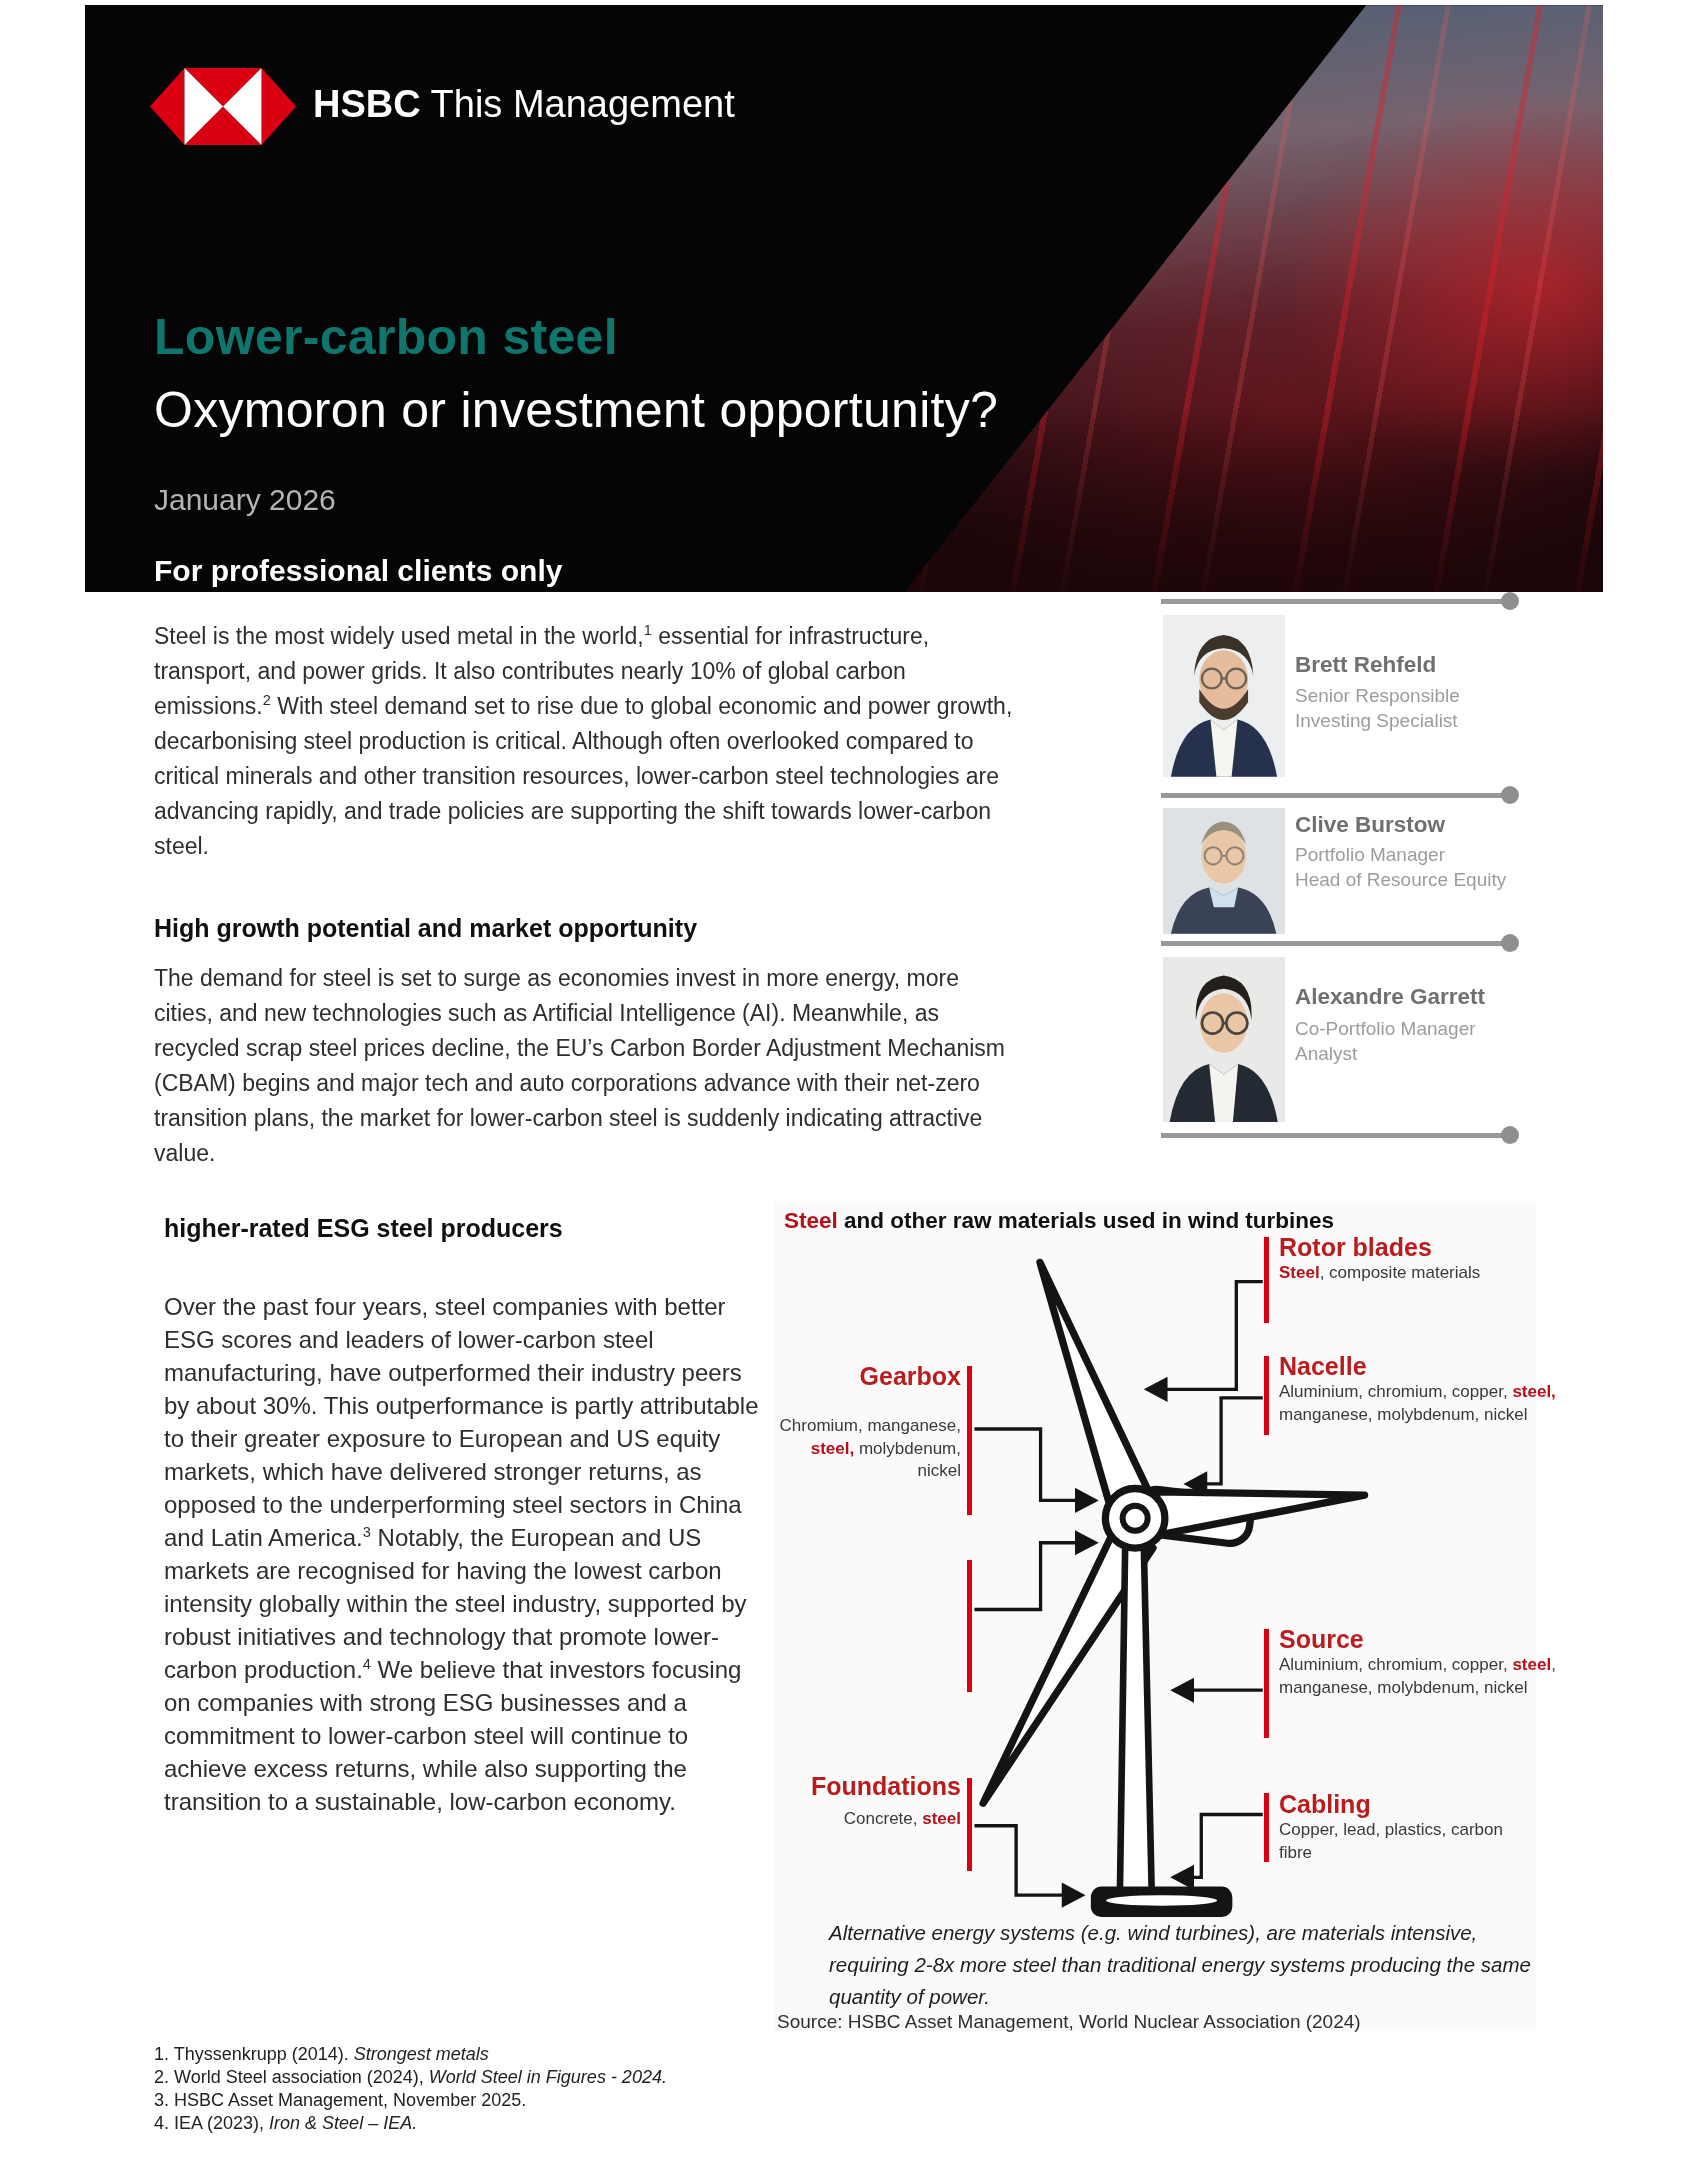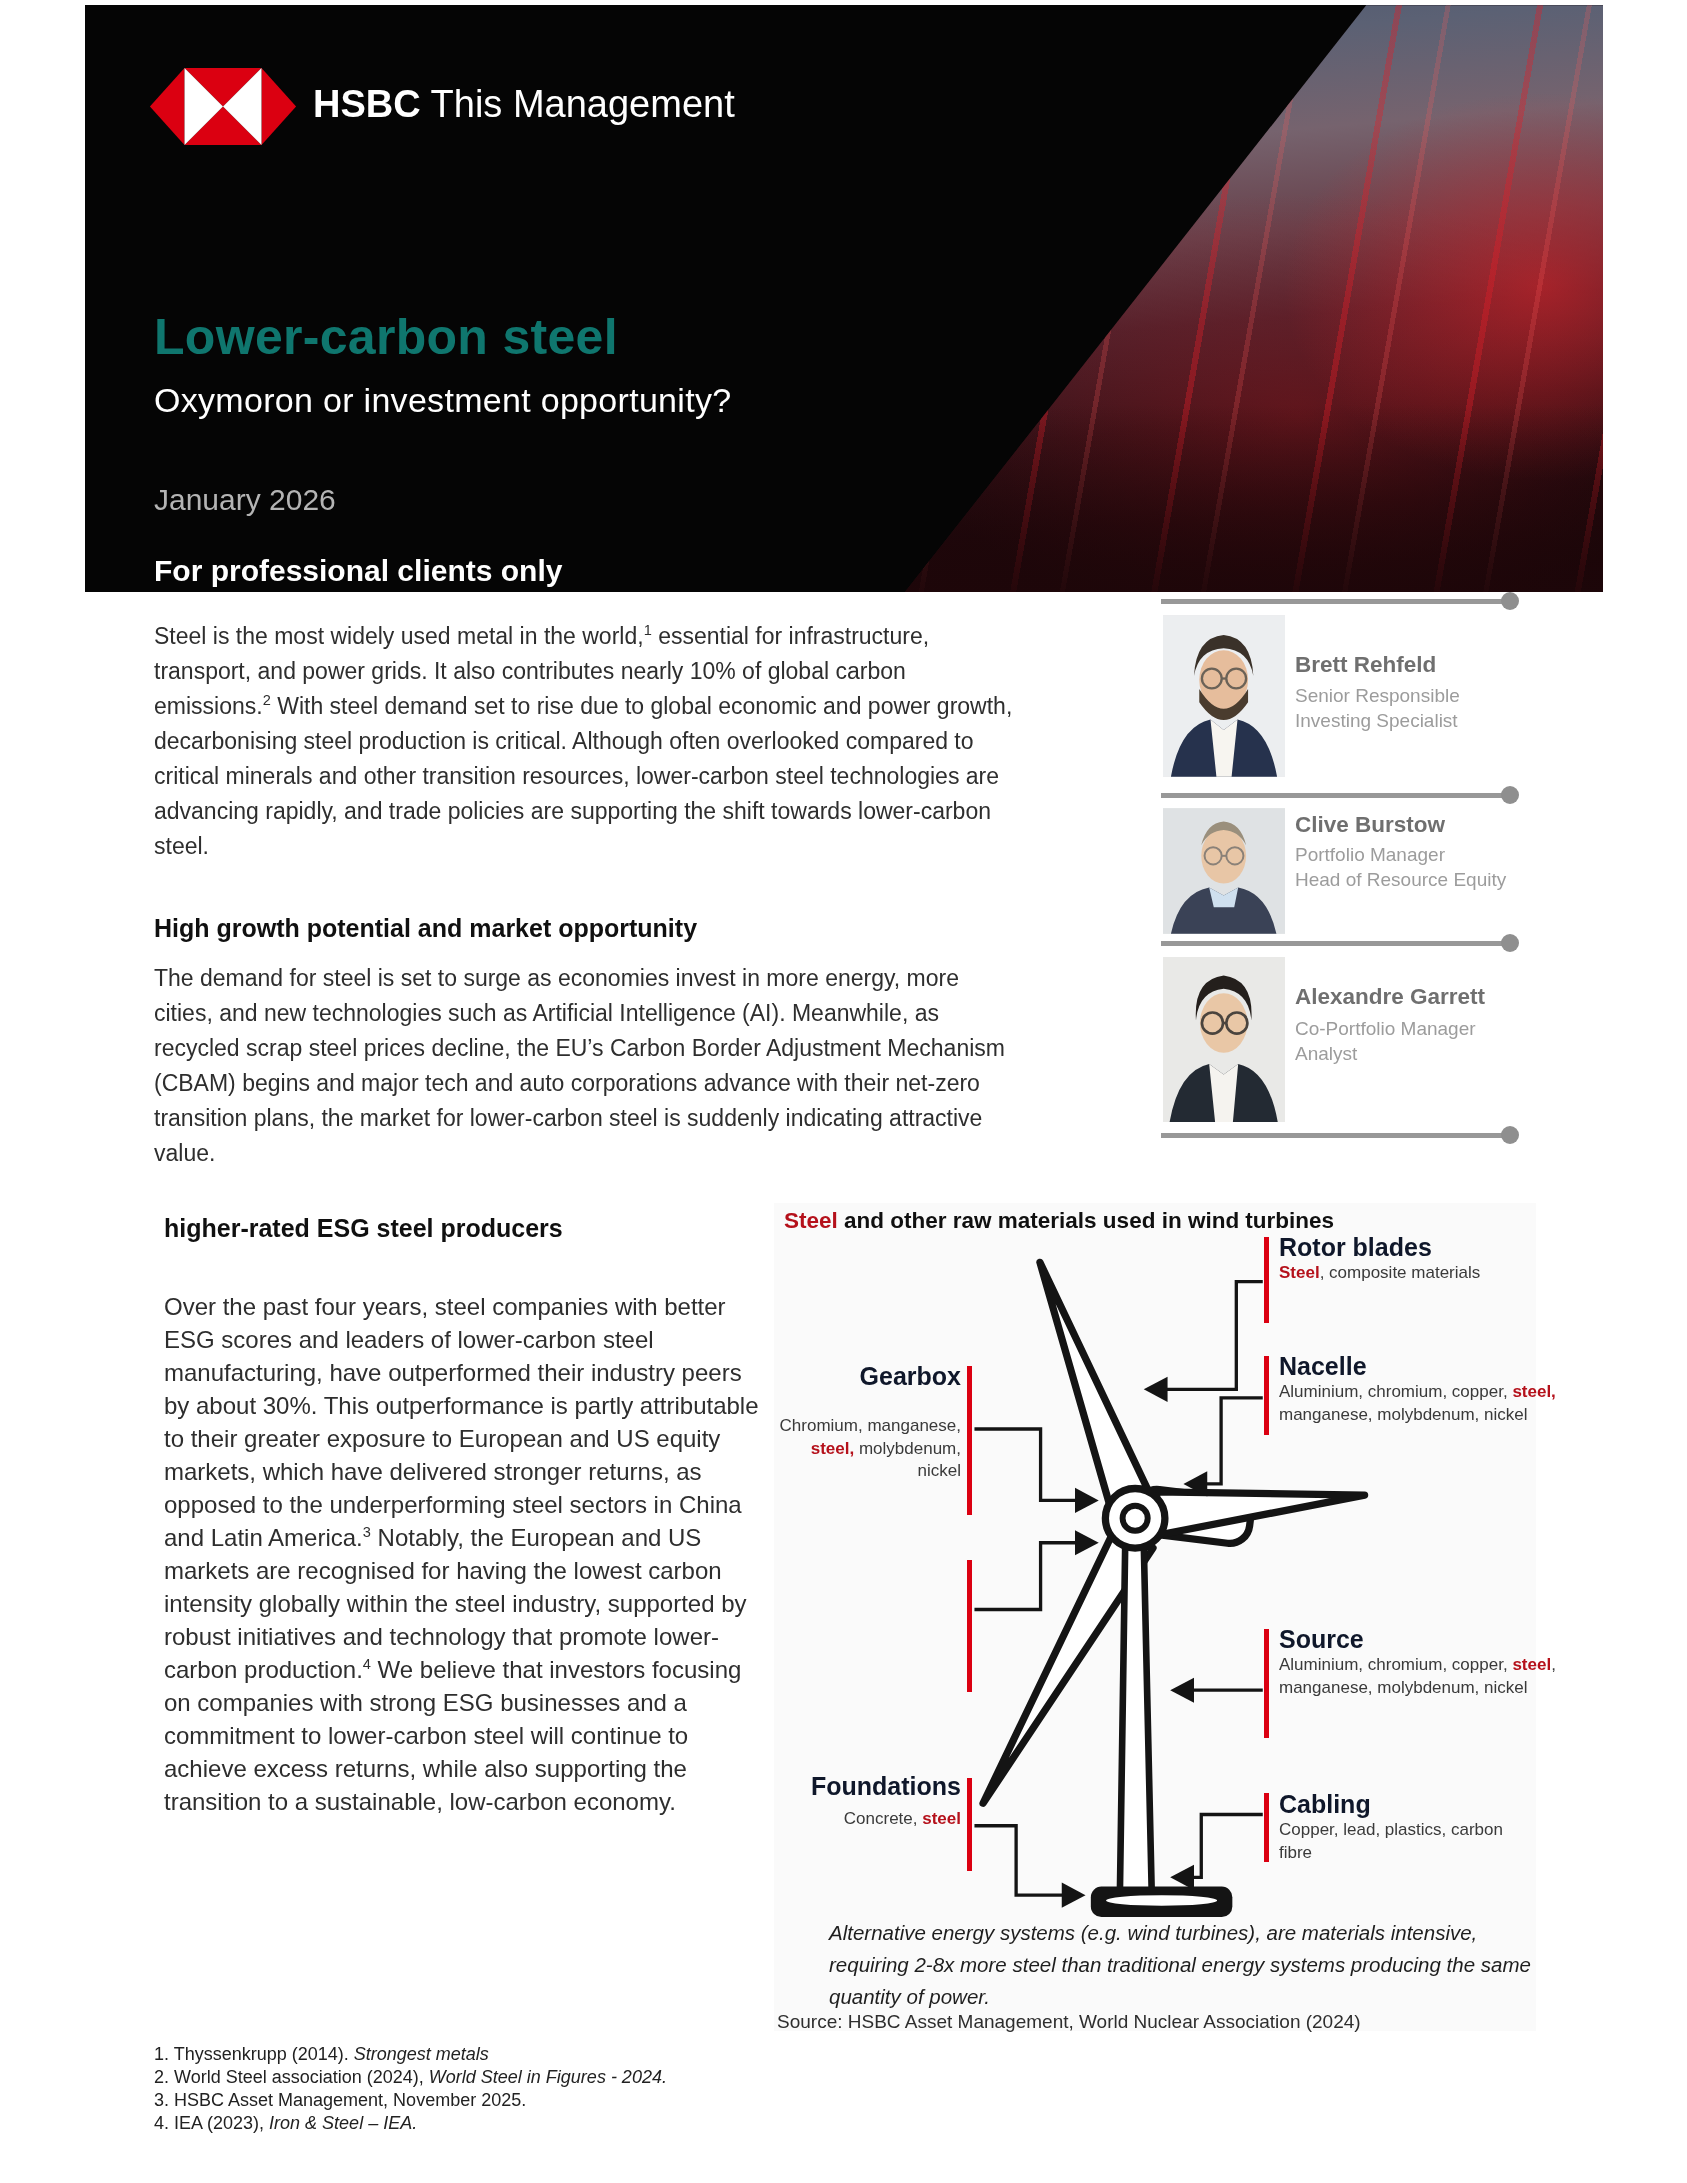--- a/index.html
+++ b/index.html
@@ -15,21 +15,21 @@
       linear-gradient(0deg, rgba(30,6,9,0.9) 0%, rgba(30,6,9,0) 32%),
       linear-gradient(100deg, rgba(255,255,255,0) 38%, rgba(255,250,245,0.8) 39.2%, rgba(255,250,245,0) 41%),
       linear-gradient(104deg, rgba(255,255,255,0) 55%, rgba(255,240,235,0.55) 55.8%, rgba(255,240,235,0) 57%),
       repeating-linear-gradient(100deg, rgba(0,0,0,0) 0 40px, rgba(224,30,40,0.38) 40px 46px, rgba(0,0,0,0) 46px 89px, rgba(255,90,90,0.22) 89px 94px, rgba(0,0,0,0) 94px 139px),
       radial-gradient(370px 278px at 96% 48%, rgba(235,35,40,0.55), rgba(235,35,40,0) 70%),
       radial-gradient(595px 344px at 80% 70%, rgba(190,30,38,0.35), rgba(190,30,38,0) 65%),
       linear-gradient(175deg, #43506a 0%, #5b6174 18%, #76636e 32%, #67404a 46%, #47202a 58%, #2d1016 72%, #1d080c 85%, #130507 100%);
     background-color:#1a0a0d;}
   .banner-text{position:absolute;z-index:2;}
   .h-title{font-size:50px;font-weight:700;color:#0f766e;letter-spacing:0.3px;}
-  .h-sub{font-size:34px;font-weight:400;color:#ffffff;letter-spacing:0.3px;}
+  .h-sub{font-size:50px;font-weight:400;color:#ffffff;letter-spacing:0.3px;}
   .h-date{font-size:30px;font-weight:400;color:#b4b4b4;}
   .h-aud{font-size:30px;font-weight:700;color:#ffffff;}
   .logo-text{font-size:38px;color:#ffffff;white-space:nowrap;}
   .logo-text b{font-weight:700;}
 
   
   .body-p{font-size:23px;line-height:35px;color:#2e2e2e;}
   .sec-h{font-size:25px;font-weight:700;color:#101010;}
   .lc-p{font-size:24px;line-height:33px;color:#2e2e2e;}
   .sup{font-size:14.6px;vertical-align:super;line-height:0;}
@@ -39,21 +39,21 @@
   .divider::after{content:"";position:absolute;right:-9.3px;top:50%;transform:translateY(-50%);
       width:18px;height:18px;border-radius:50%;background:#8f8f8f;}
   .author-name{font-size:22.5px;font-weight:700;color:#6f6f6f;}
   .author-role{font-size:19px;line-height:25px;color:#9c9c9c;}
   .photo-frame{position:absolute;width:122px;overflow:hidden;background:#e9ebec;}
 
   
   .fig-bg{position:absolute;left:774px;top:1203px;width:762px;height:828px;background:#fafafa;}
   .fig-title{font-size:22.5px;font-weight:700;color:#101010;white-space:nowrap;}
   .redtxt{color:#b5111b;font-weight:700;}
-  .lbl-title{font-size:25px;font-weight:700;color:#0f172a;}
+  .lbl-title{font-size:25px;font-weight:700;color:#b91c1c;}
   .lbl-mat{font-size:17px;line-height:22.5px;color:#3a3a3a;}
   .redbar{position:absolute;width:5.3px;background:#db0011;}
   .fig-caption{font-size:20.5px;font-style:italic;line-height:32px;color:#1e1e1e;}
   .fig-source{font-size:19px;color:#2e2e2e;}
   .fn{font-size:18px;line-height:23px;color:#222222;}
   .right-lbl{position:absolute;left:1279px;width:311px;}
   .left-lbl{position:absolute;left:663px;width:298px;text-align:right;}
 </style>
 </head>
 <body>

